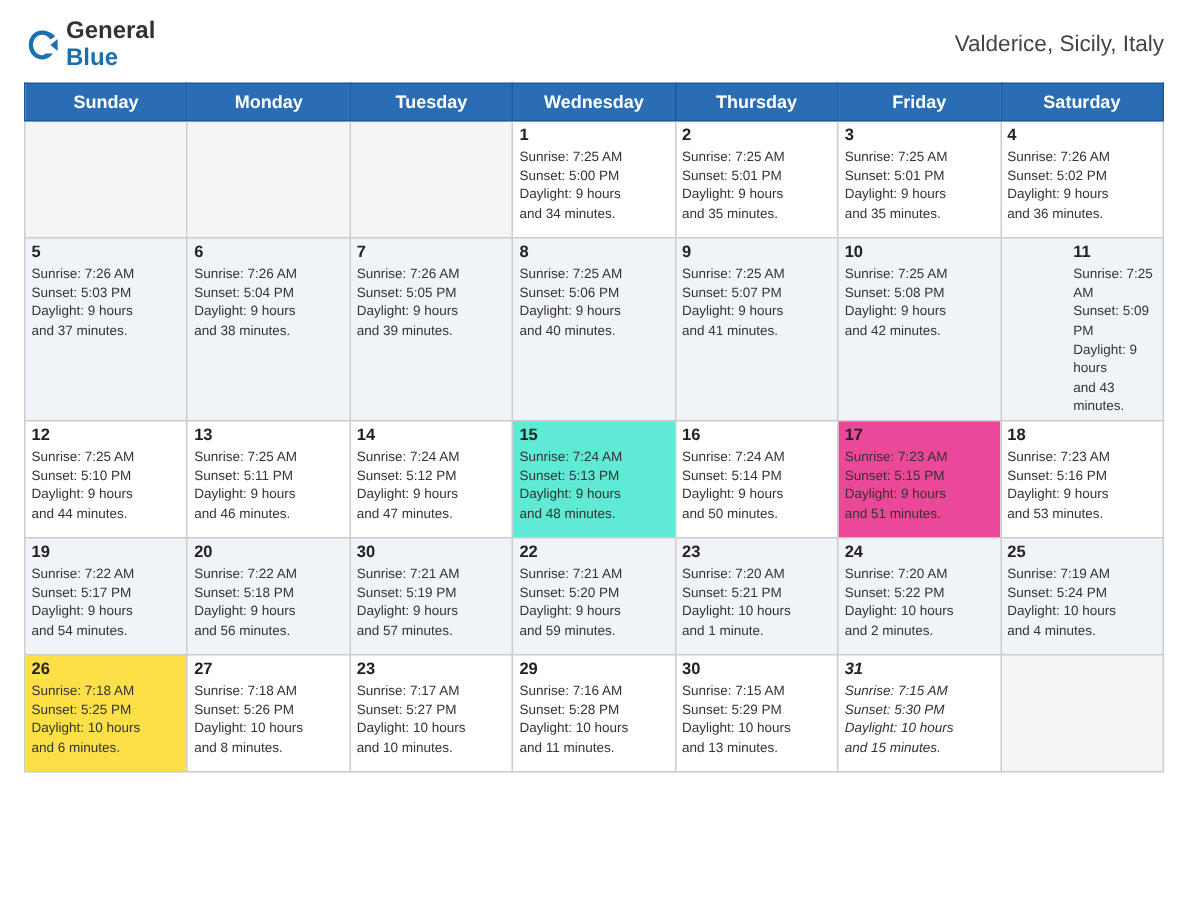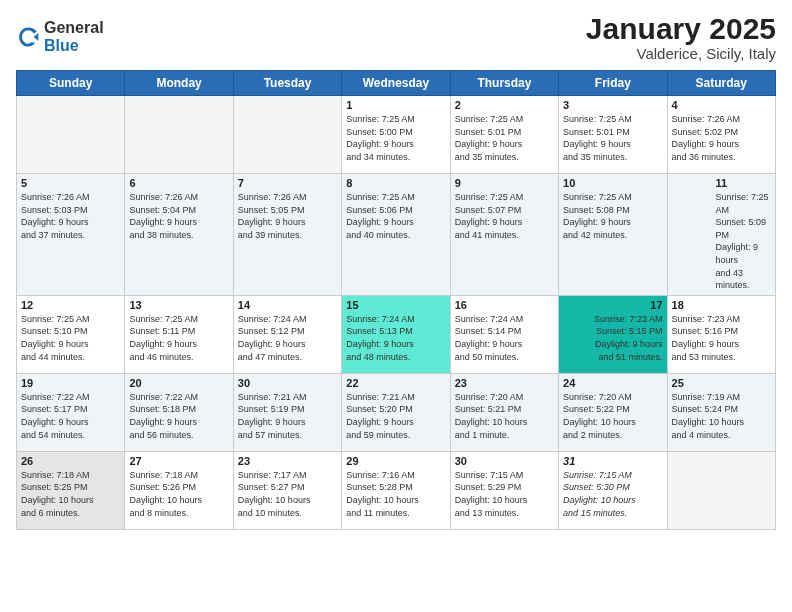--- a/index.html
+++ b/index.html
@@ -108,21 +108,20 @@
       <svg class="logo-icon" viewBox="0 0 30 30">
         <path d="M15 3 C9 3 4 8 4 15 C4 22 9 27 15 27 C19 27 22 25 24 22 L18 22 C17 23 16 23.5 15 23.5 C11 23.5 7.5 19.5 7.5 15 C7.5 10.5 11 6.5 15 6.5 C18 6.5 20.5 8 22 10.5 L26 8 C23.5 5 19.5 3 15 3Z" fill="#1a6faf"></path>
         <path d="M22 15 L28 10 L28 20 Z" fill="#1a6faf"></path>
       </svg>
       <div class="logo-text">
         <span class="logo-general">General</span>
         <span class="logo-blue">Blue</span>
       </div>
     </div>
     <div class="title-block">
-      <div class="month-title">January 2025</div>
       <div class="location">Valderice, Sicily, Italy</div>
     </div>
   </div>
 
   <table class="calendar">
     <thead>
       <tr>
       <th>Sunday</th>
           <th>Monday</th>
           <th>Tuesday</th>
@@ -246,21 +245,21 @@
 Daylight: 9 hours
 and 48 minutes.</div>
           </td>
           <td style="background: rgb(255, 255, 255);">
             <div class="day-number">16</div>
             <div class="day-info" style="white-space: pre-line;">Sunrise: 7:24 AM
 Sunset: 5:14 PM
 Daylight: 9 hours
 and 50 minutes.</div>
           </td>
-          <td style="background: #14b8a6; text-align: right;">
+          <td style="background: #ec4899;">
             <div class="day-number">17</div>
             <div class="day-info" style="white-space: pre-line;">Sunrise: 7:23 AM
 Sunset: 5:15 PM
 Daylight: 9 hours
 and 51 minutes.</div>
           </td>
           <td style="background: rgb(255, 255, 255); margin-top: 14px;">
             <div class="day-number">18</div>
             <div class="day-info" style="white-space: pre-line;">Sunrise: 7:23 AM
 Sunset: 5:16 PM
@@ -313,21 +312,21 @@
           </td>
           <td style="background: rgb(240, 244, 248);">
             <div class="day-number">25</div>
             <div class="day-info" style="white-space: pre-line;">Sunrise: 7:19 AM
 Sunset: 5:24 PM
 Daylight: 10 hours
 and 4 minutes.</div>
           </td>
         </tr>
         <tr>
-          <td style="background: #e5e5e5;">
+          <td style="background: #fde047;">
             <div class="day-number">26</div>
             <div class="day-info" style="white-space: pre-line;">Sunrise: 7:18 AM
 Sunset: 5:25 PM
 Daylight: 10 hours
 and 6 minutes.</div>
           </td>
           <td style="background: rgb(255, 255, 255);">
             <div class="day-number">27</div>
             <div class="day-info" style="white-space: pre-line;">Sunrise: 7:18 AM
 Sunset: 5:26 PM

